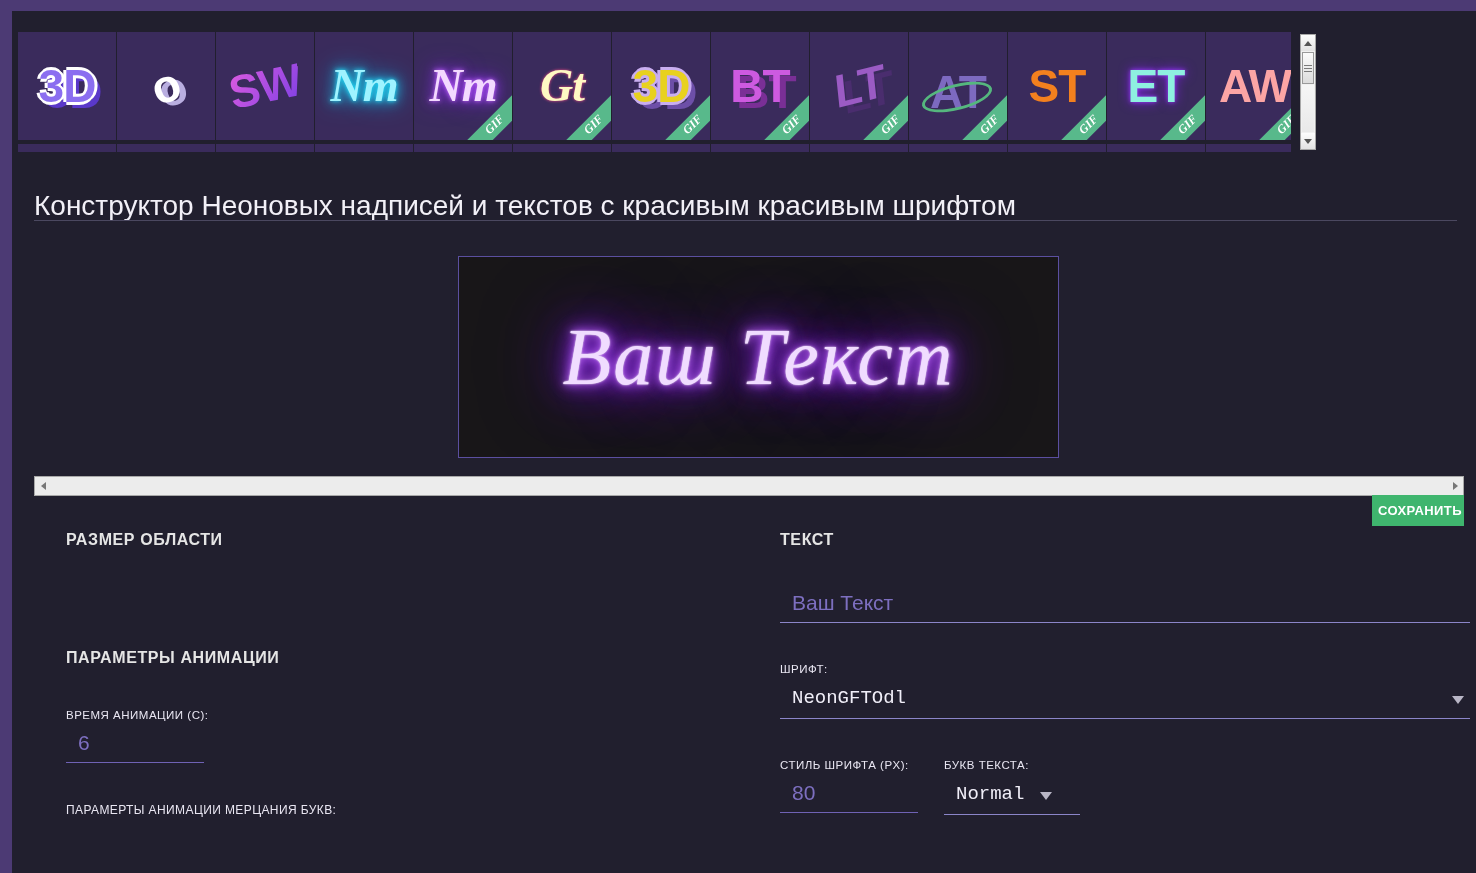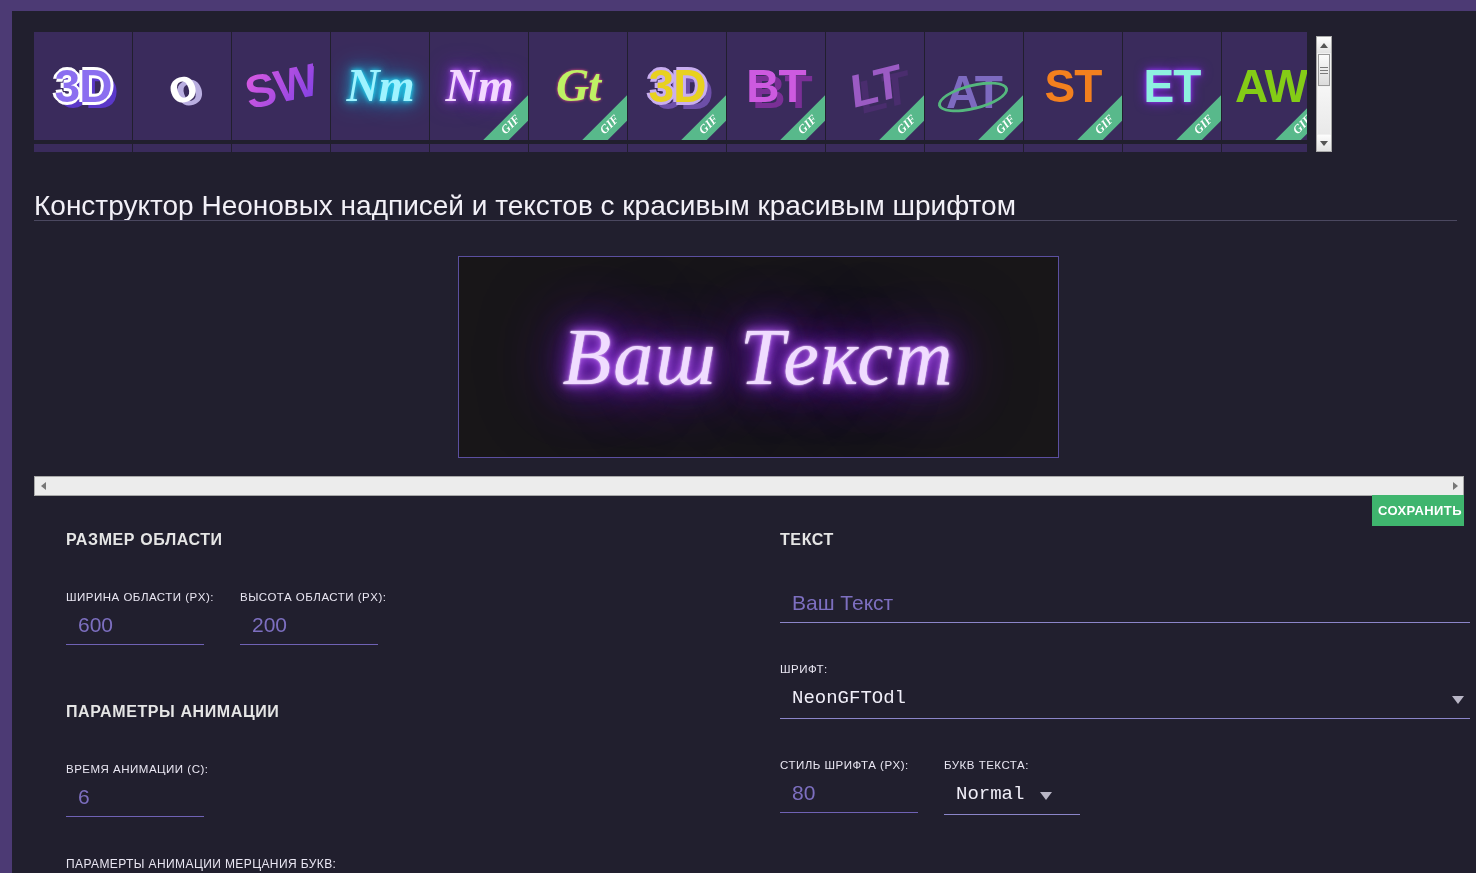--- a/index.html
+++ b/index.html
@@ -22,24 +22,24 @@
     position: absolute;
     left: 12px; top: 11px;
     width: 1464px; height: 862px;
     background: #211f2e;
     overflow: hidden;
   }
 
   
   .thumbs-wrap {
     position: absolute;
-    left: 22px; top: 21px;
+    left: 6px; top: 21px;
     width: 1298px; height: 120px;
     display: flex;
-    align-items: flex-end;
+    align-items: center;
   }
   .thumbs-view {
     width: 1405px;
     height: 120px;
     overflow: hidden;
     position: relative;
   }
   .thumbs-grid {
     display: flex;
     flex-wrap: wrap;
@@ -76,28 +76,28 @@
     transform: rotate(-45deg);
     padding: 1px 0 2px 0;
     font-family: "Liberation Serif", serif;
   }
   
   .t-3d-violet { color:#8b6ef0; text-shadow: -3px 0 0 #fff, 0 -3px 0 #fff, 3px 0 0 #fff, 0 3px 0 #fff, 6px 6px 0 #5a38c9; }
   .t-white-3d  { color:#ffffff; text-shadow: 5px 5px 0 #b9aee0; transform: rotate(-18deg); }
   .t-sw        { background: linear-gradient(135deg,#e05ce0,#7b3fe4); -webkit-background-clip:text; background-clip:text; color:transparent; transform: rotate(-12deg); text-shadow:none; }
   .t-neon-cyan { color:#9ff3ff; text-shadow: 0 0 4px #21e5ff, 0 0 12px #21e5ff, 0 0 24px #00b7ff; font-family:"Liberation Serif", serif; font-style: italic; }
   .t-neon-pink { color:#f3d9ff; text-shadow: 0 0 4px #c56bff, 0 0 12px #a13cff, 0 0 24px #7a1ee0; font-family:"Liberation Serif", serif; font-style: italic; }
-  .t-gt        { color:#bef264; text-shadow: 0 0 3px #ff4f8b; font-family:"Liberation Serif", serif; font-style: italic; }
+  .t-gt        { color:#fef9c3; text-shadow: 0 0 3px #ff4f8b; font-family:"Liberation Serif", serif; font-style: italic; }
   .t-3d-yellow { color:#e8d11f; text-shadow: -3px 0 0 #c9aef0, 0 -3px 0 #c9aef0, 3px 0 0 #c9aef0, 0 3px 0 #c9aef0, 7px 7px 0 #6d4fa8; }
   .t-bt        { color:#cd5ae0; text-shadow: 6px 6px 0 #7a2f96; }
   .t-lt        { color:#9b5bc4; text-shadow: 8px 8px 0 #4a2d6e; transform: rotate(-14deg) skewX(-8deg); }
   .t-at        { color:#7d6ac0;margin-top:11px; }
   .t-st        { color:#f3801e; }
   .t-et        { color:#8ef0e0; text-shadow: 0 0 4px #9b3cff, 0 0 12px #7a1ee0; }
-  .t-aw        { color:#84cc16; }
+  .t-aw        { color:#fca5a5; }
   .t-bt2       { color:#9b6ef7; }
   .ring {
     position:absolute; left:12px; top:52px;
     width:72px; height:26px;
     border:3px solid #55b77e;
     border-radius:50%;
     transform: rotate(-14deg);
   }
 
   
@@ -382,30 +382,20 @@
       <div class="h-arrow">
         <span class="tri-right"></span>
       </div>
     </div>
 
     <button class="save-btn">СОХРАНИТЬ</button>
 
     <div class="col-left">
       <div class="section-head">РАЗМЕР ОБЛАСТИ</div>
 
-      <div class="row">
-        <div class="field">
-          <label class="field-label">ШИРИНА ОБЛАСТИ (PX):</label>
-          <input class="line-input" type="text" value="600" style="">
-        </div>
-        <div class="field">
-          <label class="field-label">ВЫСОТА ОБЛАСТИ (PX):</label>
-          <input class="line-input" type="text" value="200" style="">
-        </div>
-      </div>
 
       <div class="spacer-58"></div>
 
       <div class="section-head">ПАРАМЕТРЫ АНИМАЦИИ</div>
 
       <div class="field">
         <label class="field-label">ВРЕМЯ АНИМАЦИИ (С):</label>
         <input class="line-input" type="text" value="6" style="">
       </div>
 

